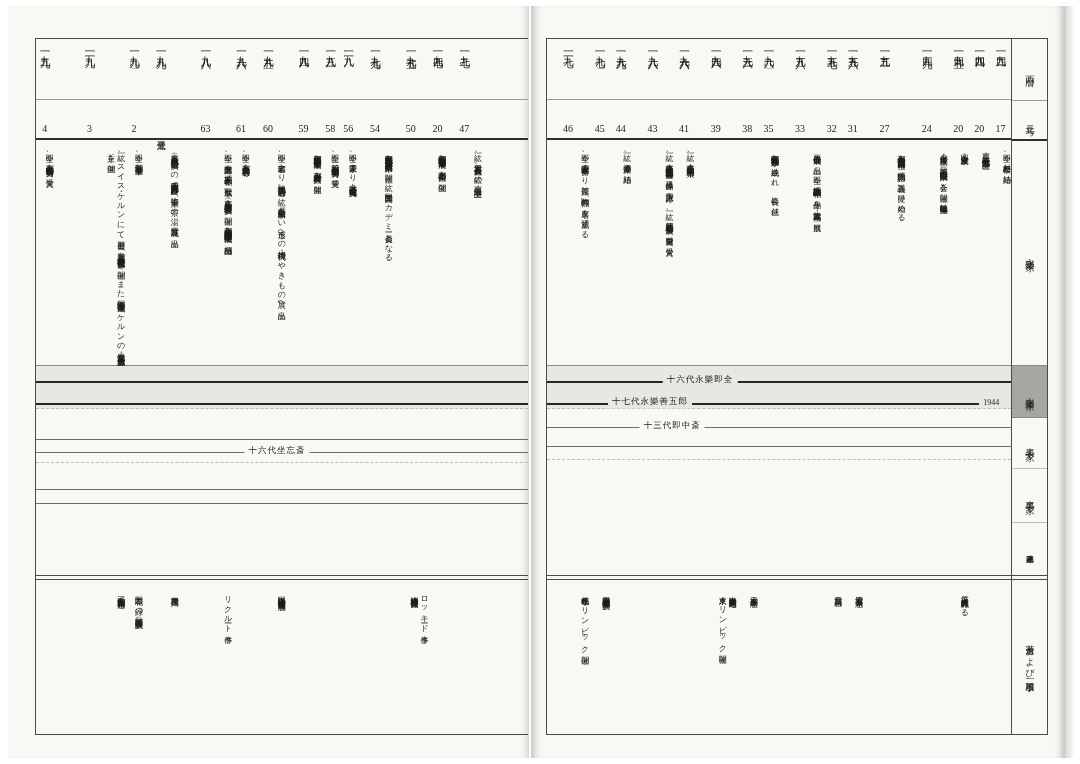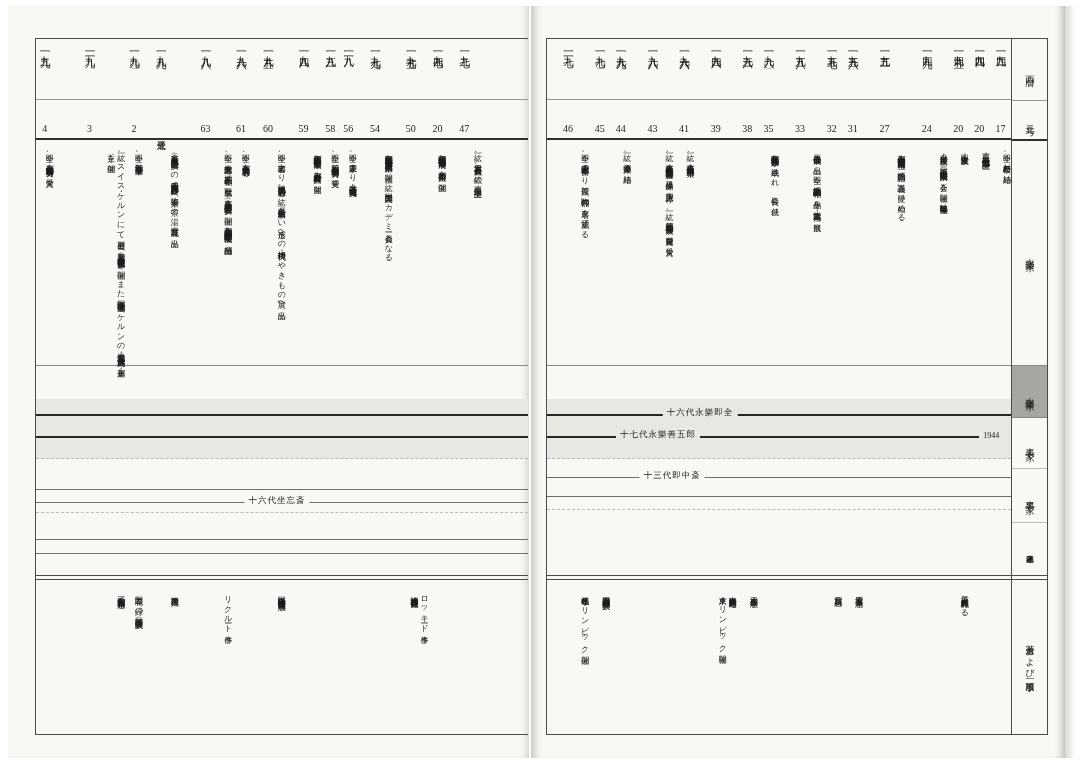--- a/index.html
+++ b/index.html
@@ -29,21 +29,21 @@
   .ytxt{writing-mode:vertical-rl;text-orientation:upright;font-size:10.5px;letter-spacing:1.5px;margin-top:7px;}
   .etxt{font-size:10px;}
   .etxt-v{writing-mode:vertical-rl;text-orientation:upright;font-size:9px;letter-spacing:0;}
   .vtxt{writing-mode:vertical-rl;text-orientation:upright;white-space:pre-line;
     font-size:8px;line-height:10px;letter-spacing:.5px;width:100%;height:100%;box-sizing:border-box;}
   .row-body .vtxt{padding-top:8px;}
   .row-events .vtxt{padding-top:10px;}
   
   .tl{height:210px;border-top:1px solid #8a8a84;box-sizing:border-box;}
   .tl-sec{position:relative;box-sizing:border-box;border-bottom:1px dashed #bdbdb5;}
-  .s-eiraku{height:60px;background:#e8e8e2;margin-top:33px;}
+  .s-eiraku{height:43px;background:#e8e8e2;}
   .s-omote{height:51px;}
   .s-ura{height:54px;}
   .s-musha{height:52px;border-bottom:none;}
   .dbl{height:5px;border-top:1px solid #4a4a4a;border-bottom:1px solid #4a4a4a;box-sizing:border-box;}
   .tline{position:absolute;height:0;border-top:1px solid #6e6e68;}
   .tline.strong{border-top:2px solid #262624;}
   .tname{position:absolute;transform:translate(-50%,-55%);background:#f8f8f5;
     padding:0 4px;font-size:8.5px;letter-spacing:1px;white-space:nowrap;}
   .s-eiraku .tname{background:#e8e8e2;}
   .tyear{position:absolute;transform:translateY(-55%);background:#f8f8f5;
@@ -406,21 +406,21 @@
           <div class="vtxt">即全、表千家家元即中斎より茶席に「陶然軒」の席名を頂戴する</div>
         </div>
       </div>
     </div>
   <div class="tl">
     <div class="tl-sec s-eiraku">
         <div class="tline strong" style="left: 0px; width: 464px; top: 15px;"></div>
         <div class="tname" style="left: 153.12px; top: 15px;">十六代永樂即全</div>
         <div class="tline strong" style="left: 0px; width: 432.364px; top: 37px;"></div>
         <div class="tyear" style="left: 434.364px; top: 37px;">1944</div>
-        <div class="tname" style="left: 111px; top: 37px;">十七代永樂善五郎</div>
+        <div class="tname" style="left: 103px; top: 37px;">十七代永樂善五郎</div>
       </div>
     <div class="tl-sec s-omote">
         <div class="tline" style="left: 0px; width: 464px; top: 18px;"></div>
         <div class="tname" style="left: 125.28px; top: 18px;">十三代即中斎</div>
         <div class="tline" style="left: 0px; width: 464px; top: 37px;"></div>
       </div>
   </div>
   <div class="dbl"></div>
   <div class="prow row-events">
       <div class="cols">

